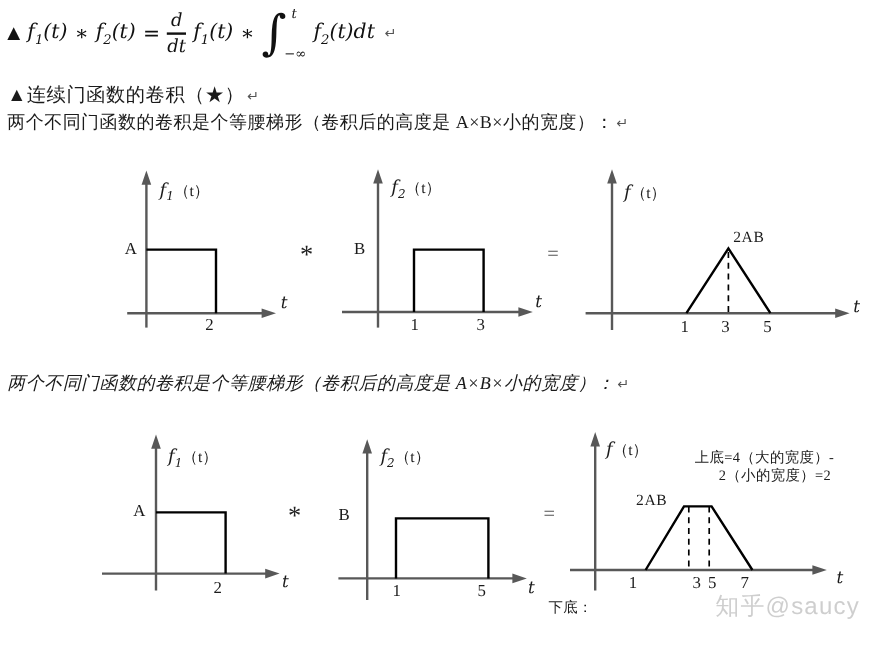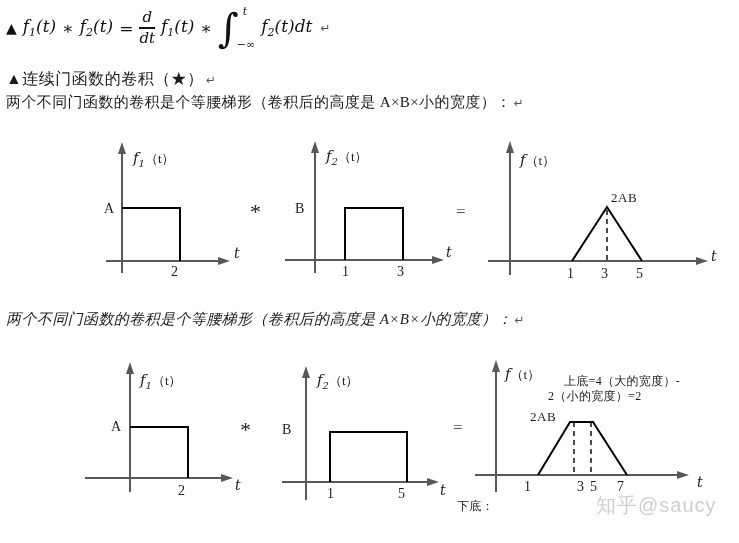--- a/index.html
+++ b/index.html
@@ -35,21 +35,21 @@
   .dash{stroke:#000;stroke-width:1.4;fill:none;stroke-dasharray:5 4;}
   .dlabel{font-size:14px;}
   .ylab{font-size:14px;}
   .ylab .fi{font-family:"DejaVu Serif",serif;font-style:italic;font-size:15px;}
   .ylab sub{font-size:10px;font-family:"DejaVu Serif",serif;font-style:italic;}
   .ylab .arg{font-size:13px;}
   .tlab{font-family:"DejaVu Serif",serif;font-style:italic;font-size:14px;}
   .op-star{font-size:22px;color:#222;}
   .op-eq{font-size:17px;color:#555;}
   .peak{font-size:13px;letter-spacing:0.5px;}
-  .ann{font-size:12px;letter-spacing:0.3px;}
+  .ann{font-size:12px;letter-spacing:0.3px;margin-left:15px;}
   .note{left:457px;top:498px;display:flex;font-size:12px;line-height:16px;letter-spacing:0.3px;}
   .note .lines{display:flex;flex-direction:column;}
   .watermark{left:596px;top:492px;font-size:20px;color:#c3c3c3;opacity:0.8;
              font-family:"Liberation Sans",sans-serif;letter-spacing:1px;z-index:5;}
 </style>
 </head>
 <body>
 
 <div class="abs formula">
   <span class="marker">▲</span>
@@ -162,21 +162,21 @@
   <line class="axis" x1="26" y1="12" x2="26" y2="134"></line>
   <polygon class="axis-head" points="26,2 22,14 30,14"></polygon>
   <line class="axis" x1="5" y1="117" x2="208" y2="117"></line>
   <polygon class="axis-head" points="219,117 207,113 207,121"></polygon>
   <path class="shape" d="M68,117 L100,64 L123,64 L157,117"></path>
   <path class="dash" d="M104,64 V117"></path>
   <path class="dash" d="M121,64 V117"></path>
 </svg>
 <span class="abs ylab" style="left:505px;top:365px;"><span class="fi">f</span><span class="arg">（t）</span></span>
 <span class="abs ann" style="left:564px;top:373px;">上底=4（大的宽度）-</span>
-<span class="abs ann" style="left:548px;top:388px;">2（小的宽度）=2</span>
+<span class="abs ann" style="left:584px;top:388px;">2（小的宽度）=2</span>
 <span class="abs peak" style="left:530px;top:409px;">2AB</span>
 <span class="abs dlabel" style="left:524px;top:479px;">1</span>
 <span class="abs dlabel" style="left:577px;top:479px;">3</span>
 <span class="abs dlabel" style="left:590px;top:479px;">5</span>
 <span class="abs dlabel" style="left:617px;top:479px;">7</span>
 <span class="abs tlab" style="left:697px;top:474px;">t</span>
 
 <div class="abs note">
   <span>下底：</span>
 </div>

